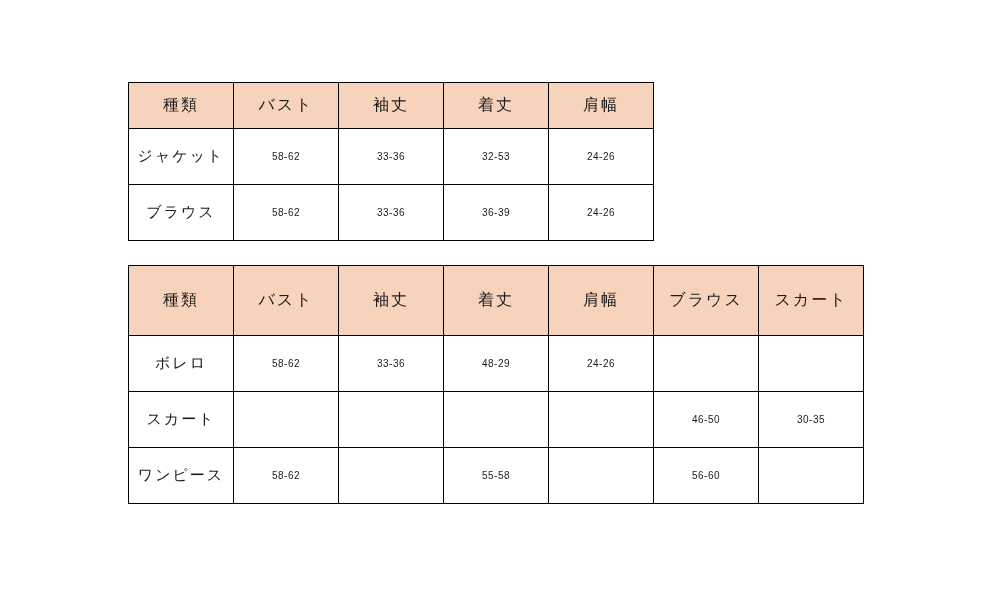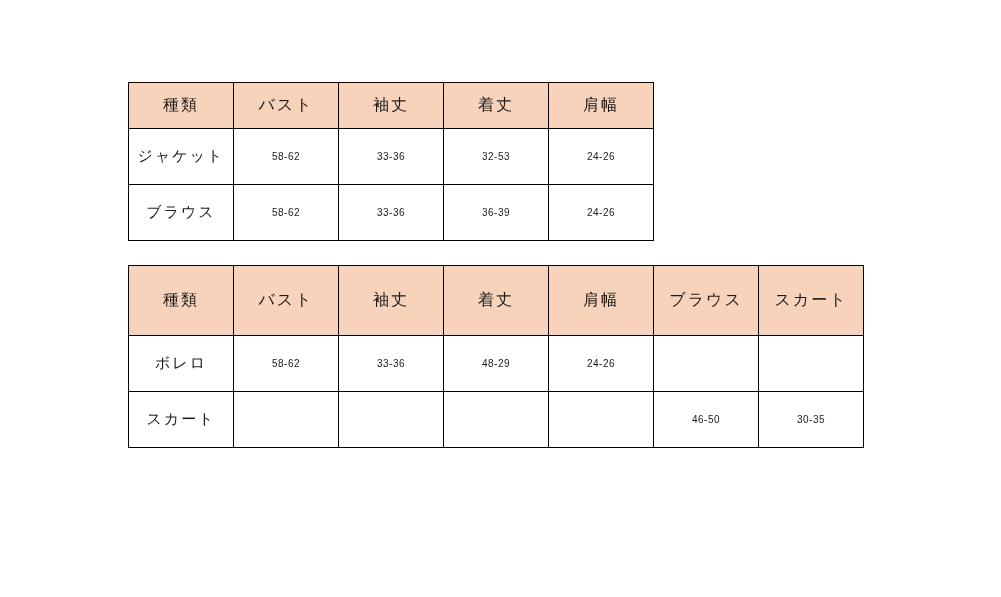--- a/index.html
+++ b/index.html
@@ -147,16 +147,25 @@
       </tr>
       <tr>
         <td class="label-cell">スカート</td>
         <td class="value-cell"></td>
         <td class="value-cell"></td>
         <td class="value-cell"></td>
         <td class="value-cell"></td>
         <td class="value-cell">46-50</td>
         <td class="value-cell">30-35</td>
       </tr>
+      <tr>
+        <td class="label-cell">ワンピース</td>
+        <td class="value-cell">58-62</td>
+        <td class="value-cell"></td>
+        <td class="value-cell">55-58</td>
+        <td class="value-cell"></td>
+        <td class="value-cell">56-60</td>
+        <td class="value-cell"></td>
+      </tr>
     </tbody>
   </table>
 
 </div>
 
 </body></html>

